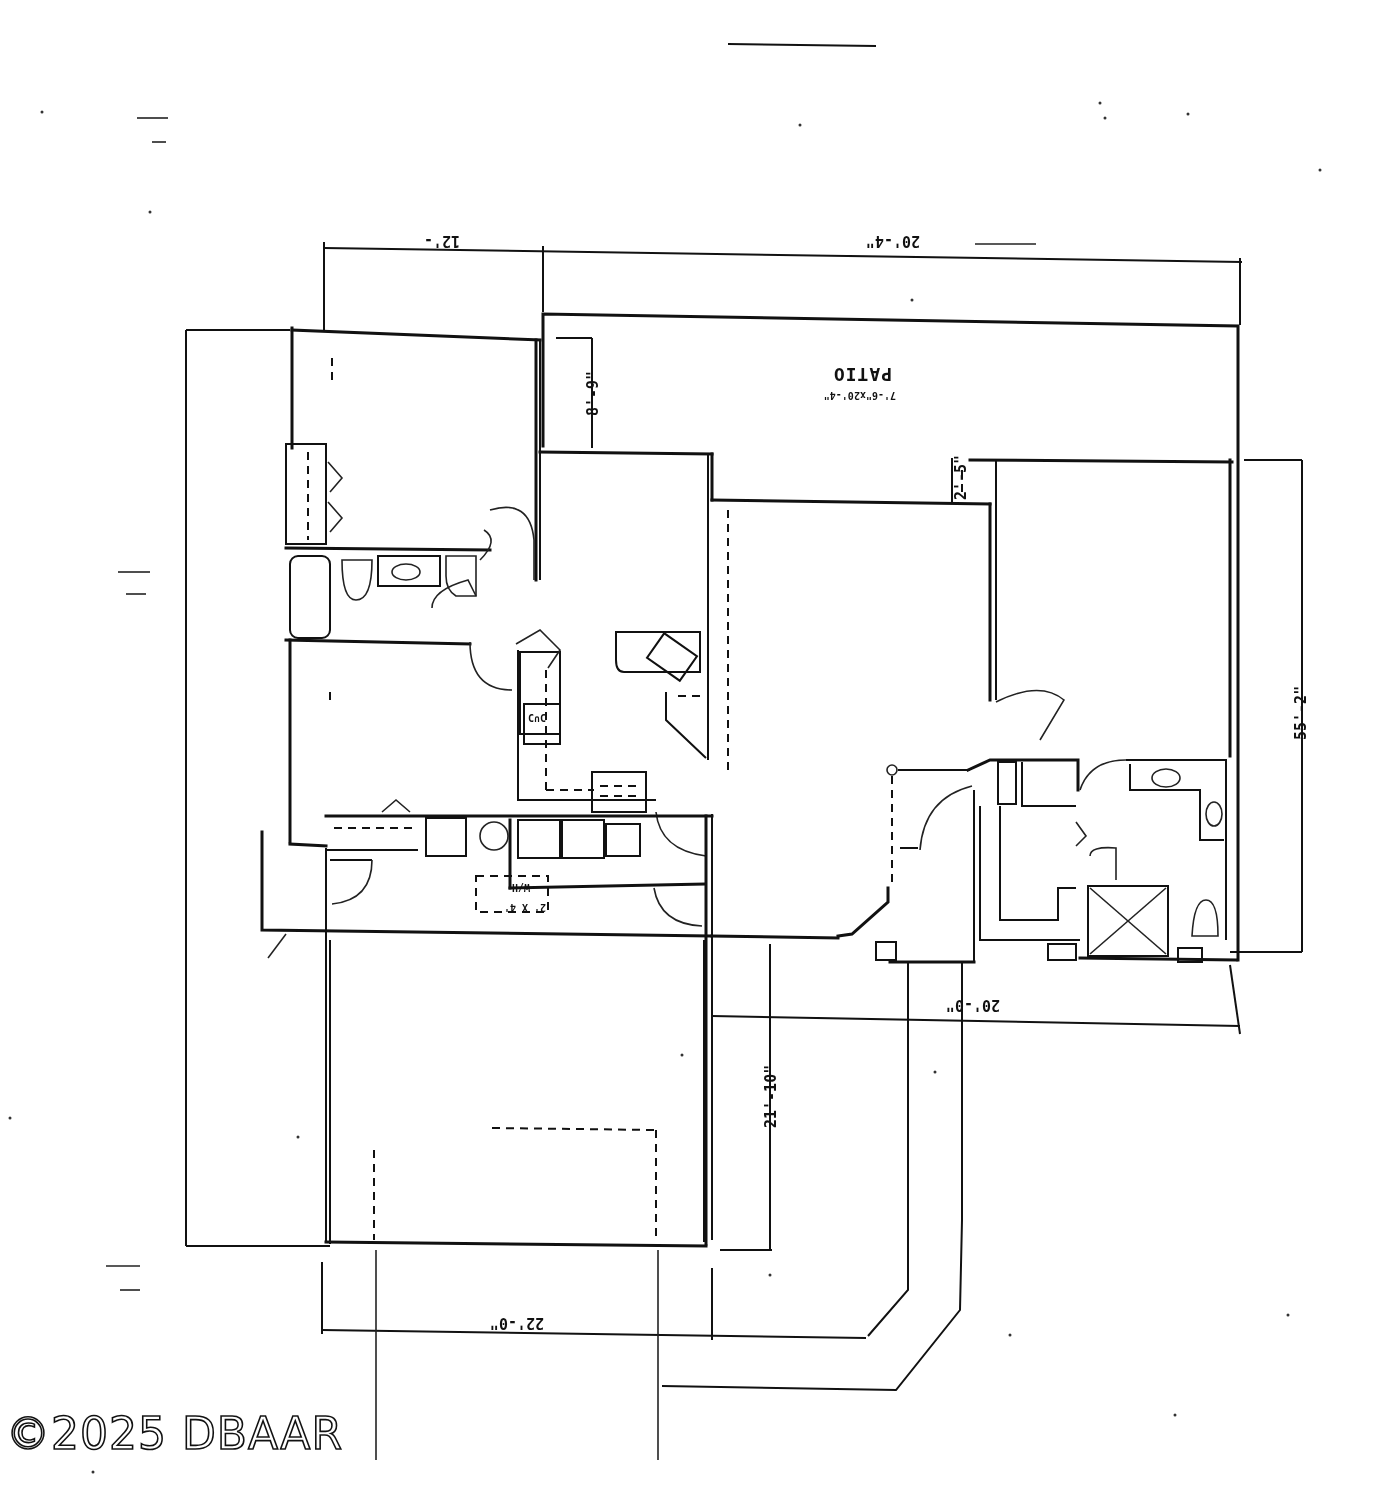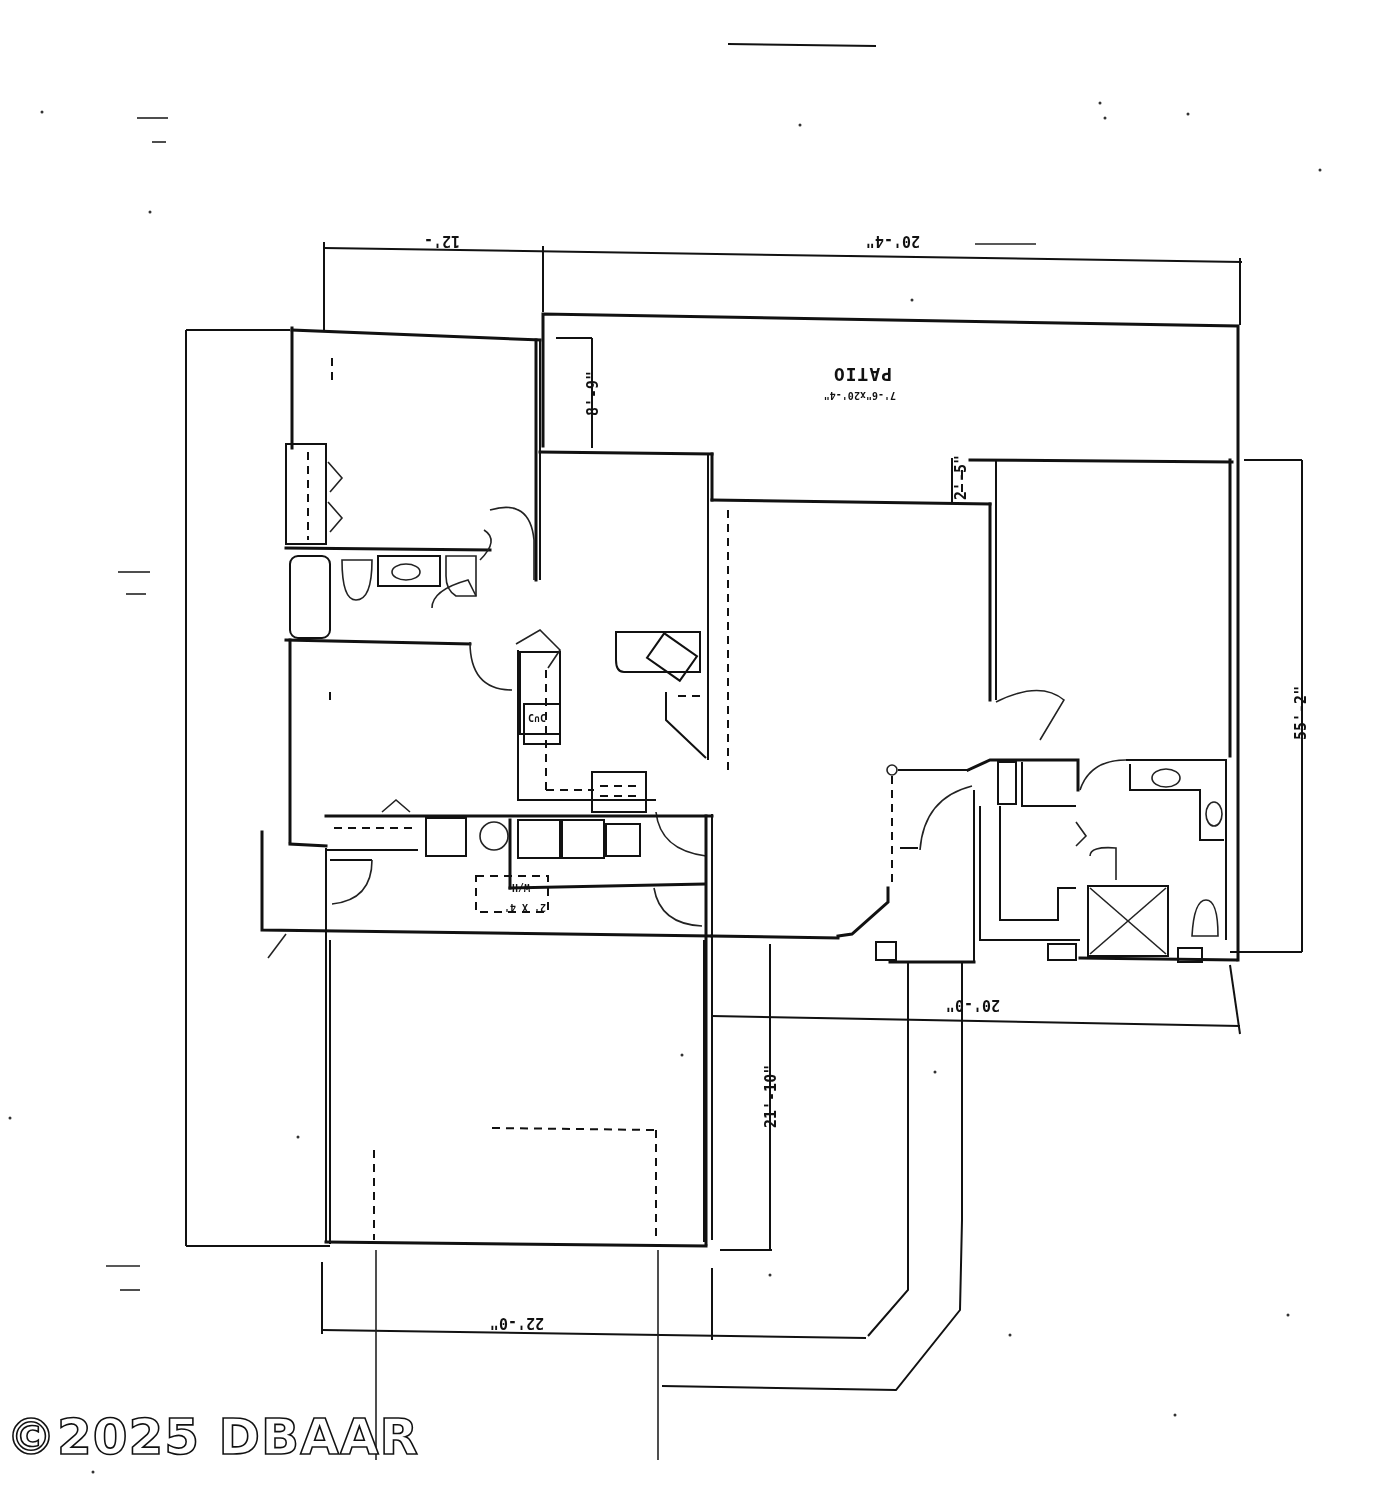--- a/index.html
+++ b/index.html
@@ -8,21 +8,21 @@
     .w { stroke: #111; stroke-width: 3; fill: none; stroke-linecap: square; }
     .wt { stroke: #111; stroke-width: 2; fill: none; }
     .dim { stroke: #111; stroke-width: 2; fill: none; }
     .dash { stroke: #111; stroke-width: 2; fill: none; stroke-dasharray: 8 6; }
     .thin { stroke: #222; stroke-width: 1.6; fill: none; }
     .lbl { font-family: "DejaVu Sans Mono", monospace; font-size: 15px; font-weight: bold; fill: #111; }
     .lbl-s { font-family: "DejaVu Sans Mono", monospace; font-size: 10px; font-weight: bold; fill: #111; }
     .lbl-room { font-family: "DejaVu Sans Mono", monospace; font-size: 18px; font-weight: bold; fill: #111; letter-spacing: 1px; }
     #watermark {
       position: absolute; left: 6px; top: 1408px;
-      font-family: "DejaVu Sans", sans-serif; font-size: 50px; font-weight: 700;
+      font-family: "DejaVu Sans", sans-serif; font-size: 44px; font-weight: 400;
       color: #ffffff; -webkit-text-stroke: 1.6px #111; letter-spacing: 1px;
     }
   </style>
 </head>
 <body>
 
 <svg id="plan" viewBox="0 0 1376 1500" xmlns="http://www.w3.org/2000/svg">
 
   <g>
     <line class="dim" x1="728" y1="44" x2="876" y2="46"></line>

